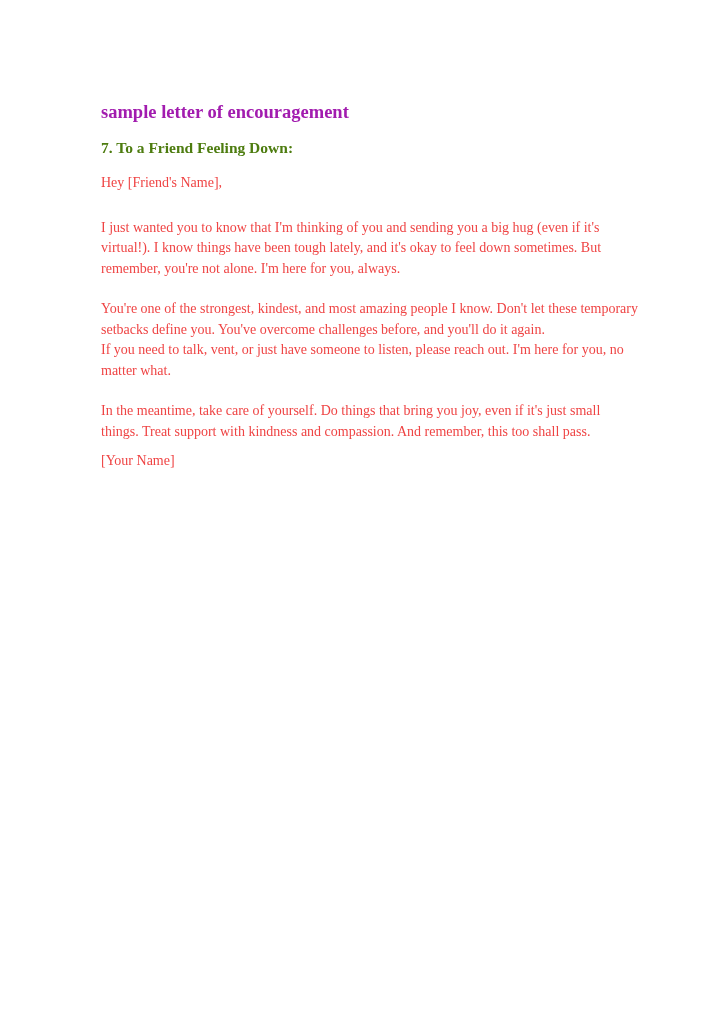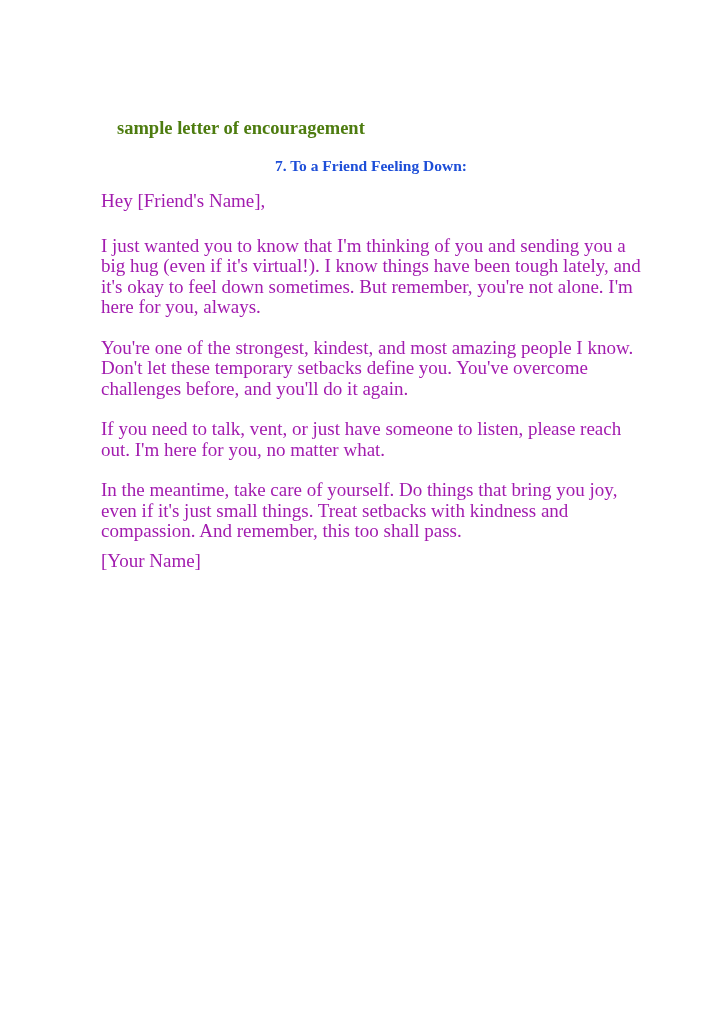--- a/index.html
+++ b/index.html
@@ -18,50 +18,49 @@
     .page {
       position: absolute;
       left: 101px;
       top: 100px;
       width: 540px;
     }
     .doc-title {
       font-weight: bold;
       font-size: 18.5px;
       line-height: 24px;
-      margin: 16px;
-      color: #4d7c0f;
+      margin: 0;
+      color: #a21caf;
     }
     .section-heading {
       font-weight: bold;
       font-size: 15.5px;
       line-height: 20px;
       margin: 14px 0 0 0;
-      color: #1d4ed8;
-      text-align: center;
+      color: #4d7c0f;
     }
     .para {
-      font-size: 19px;
+      font-size: 14px;
       line-height: 20.5px;
       margin: 0;
-      color: #a21caf;
+      color: #ef4444;
     }
     .greeting { margin-top: 15px; }
     .p1 { margin-top: 24px; }
     .p2 { margin-top: 20px; font-family: Liberation Serif, serif; }
-    .p3 { margin-top: 20px; }
+    .p3 { }
     .p4 { margin-top: 20px; }
     .closing { margin-top: 20px; }
     .signature { margin-top: 9px; }
   </style>
 </head>
 <body>
 
 <div class="page">
   <h1 class="doc-title">sample letter of encouragement</h1>
   <h2 class="section-heading">7. To a Friend Feeling Down:</h2>
   <p class="para greeting">Hey [Friend's Name],</p>
   <p class="para p1">I just wanted you to know that I'm thinking of you and sending you a big hug (even if it's virtual!). I know things have been tough lately, and it's okay to feel down sometimes. But remember, you're not alone. I'm here for you, always.</p>
   <p class="para p2">You're one of the strongest, kindest, and most amazing people I know. Don't let these temporary setbacks define you. You've overcome challenges before, and you'll do it again.</p>
   <p class="para p3">If you need to talk, vent, or just have someone to listen, please reach out. I'm here for you, no matter what.</p>
-  <p class="para p4">In the meantime, take care of yourself. Do things that bring you joy, even if it's just small things. Treat setbacks with kindness and compassion. And remember, this too shall pass.</p>
+  <p class="para p4">In the meantime, take care of yourself. Do things that bring you joy, even if it's just small things. Treat support with kindness and compassion. And remember, this too shall pass.</p>
   <p class="para signature">[Your Name]</p>
 </div>
 
 </body></html>

